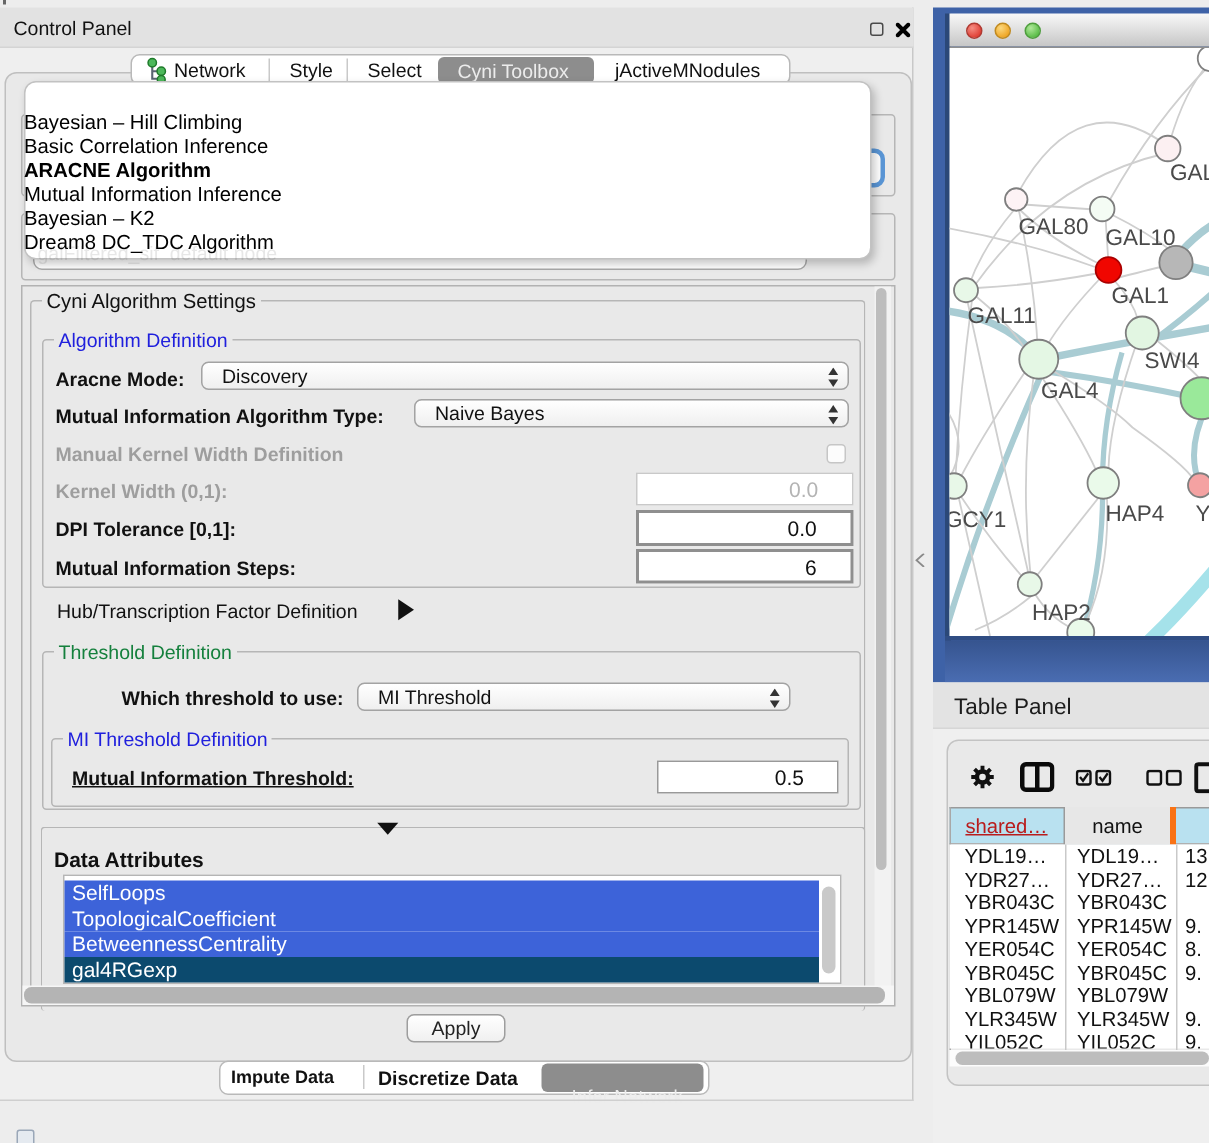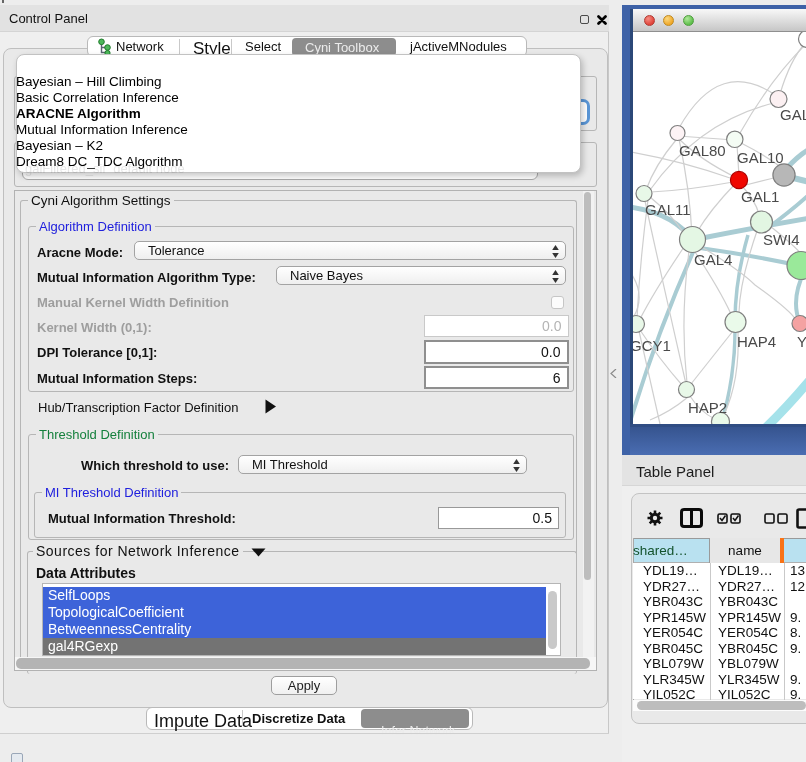--- a/index.html
+++ b/index.html
@@ -3,21 +3,21 @@
 <meta charset="utf-8">
 <style>
 * { margin:0; padding:0; box-sizing:border-box; -webkit-font-smoothing:antialiased; }
 html,body { width:806px; height:762px; font-family:"Liberation Sans", sans-serif; background:#ededed; overflow:hidden; }
 .abs { position:absolute; }
 #stage { position:relative; width:806px; height:536px; }
 .grpbox { position:absolute; border:1px solid #b6b6b6; border-radius:3px; }
 .grptitle { position:absolute; font-size:13px; background:#e9e9e9; padding:0 3px; line-height:13px; }
 .combo { position:absolute; border:1px solid #a3a3a3; border-radius:5px; background:linear-gradient(#ffffff,#efefef); }
 .combo .ctext { position:absolute; left:13px; top:0; bottom:0; display:flex; align-items:center; font-size:13px; color:#111; }
-.field { position:absolute; background:#fff; font-size:14px; color:#111; display:flex; align-items:center; justify-content:flex-end; padding-right:6px; }
+.field { position:absolute; background:#fff; font-size:14px; color:#111; display:flex; align-items:center; justify-content:flex-end; padding-right:22px; }
 .blbl { position:absolute; font-size:13px; font-weight:bold; color:#111; line-height:15px; }
 .c1 { position:absolute; left:10px; } .c2 { position:absolute; left:85px; } .c3 { position:absolute; left:157px; }
 </style>
 </head>
 <body>
 <div id="stage">
 <div class="abs" style="left:2px;top:0;width:2px;height:3px;background:#666;"></div>
 
 <div class="abs" style="left:0;top:5px;width:609px;height:729px;background:#efefef;border-right:1px solid #c8c8c8;"></div>
 
@@ -32,21 +32,21 @@
 
 <div class="abs" style="left:87px;top:36px;width:440px;height:21px;background:#fff;border:1px solid #b9b9b9;border-radius:6px;"></div>
 <svg class="abs" style="left:98px;top:38px;" width="14" height="16" viewBox="0 0 14 16">
       <path d="M3.5 5 V14.5 H9 M3.5 9.5 H8" stroke="#5a6472" stroke-width="1.4" fill="none"></path>
       <circle cx="3.5" cy="3.8" r="2.8" fill="#4cb85a" stroke="#1e7a2a" stroke-width="1"></circle>
       <circle cx="9.5" cy="9.5" r="2.8" fill="#4cb85a" stroke="#1e7a2a" stroke-width="1"></circle>
       <circle cx="9.5" cy="15" r="2.6" fill="#4cb85a" stroke="#1e7a2a" stroke-width="1"></circle>
     </svg>
 <div class="abs" style="left:116px;top:39px;font-size:13px;color:#111;">Network</div>
 <div class="abs" style="left:179px;top:39px;width:1px;height:15px;background:#c9c9c9;"></div>
-<div class="abs" style="left:193px;top:39px;font-size:17px;color:#111;">Style</div>
+<div class="abs" style="left:193px;top:39px;font-size:13px;color:#111;">Style</div>
 <div class="abs" style="left:231px;top:39px;width:1px;height:15px;background:#c9c9c9;"></div>
 <div class="abs" style="left:245px;top:39px;font-size:13px;color:#111;">Select</div>
 <div class="abs" style="left:292px;top:38px;width:104px;height:18px;background:#8d8d8d;border-radius:4px;"></div>
 <div class="abs" style="left:305px;top:40px;font-size:13px;color:#ececec;">Cyni Toolbox</div>
 <div class="abs" style="left:410px;top:39px;font-size:13px;color:#111;">jActiveMNodules</div>
 
 <div class="grpbox" style="left:14px;top:76px;width:583px;height:55px;"></div>
 <div class="abs" style="left:22px;top:99px;width:568px;height:26px;border:3px solid #5a96d6;border-radius:7px;background:#fff;"></div>
 <div class="grpbox" style="left:14px;top:142px;width:583px;height:45px;"></div>
 <div class="abs" style="left:22px;top:152px;width:516px;height:28px;border:1px solid #a9a9a9;border-radius:6px;background:#fff;"></div>
@@ -54,21 +54,21 @@
 <div class="abs" style="left:14px;top:190px;width:583px;height:481px;background:#e9e9e9;border:1px solid #b2b2b2;"></div>
 
 <div class="grpbox" style="left:20px;top:200px;width:557px;height:470px;border-bottom:none;"></div>
 <div class="grptitle" style="left:28px;top:194px;color:#111;font-size:13.5px;">Cyni Algorithm Settings</div>
 
 <div class="grpbox" style="left:28px;top:226px;width:546px;height:166px;"></div>
 <div class="grptitle" style="left:36px;top:220px;color:#2020dd;">Algorithm Definition</div>
 
 <div class="blbl" style="left:37px;top:245px;">Aracne Mode:</div>
 <div class="combo" style="left:134px;top:241px;width:431.5px;height:19px;">
-      <div class="ctext">Tolerance</div>
+      <div class="ctext">Discovery</div>
  <svg class="abs" style="right:6px;top:3px;" width="7" height="13" viewBox="0 0 7 13">
         <path d="M3.5 0 L6.8 5 L0.2 5 Z" fill="#333"></path>
         <path d="M3.5 13 L6.8 8 L0.2 8 Z" fill="#333"></path>
       </svg>
     </div>
 
 <div class="blbl" style="left:37px;top:270px;">Mutual Information Algorithm Type:</div>
 <div class="combo" style="left:276px;top:266px;width:290px;height:19px;">
       <div class="ctext">Naive Bayes</div>
  <svg class="abs" style="right:6px;top:3px;" width="7" height="13" viewBox="0 0 7 13">
@@ -101,46 +101,45 @@
 <div class="combo" style="left:238px;top:455px;width:289px;height:19px;">
       <div class="ctext">MI Threshold</div>
  <svg class="abs" style="right:6px;top:3px;" width="7" height="13" viewBox="0 0 7 13">
         <path d="M3.5 0 L6.8 5 L0.2 5 Z" fill="#333"></path>
         <path d="M3.5 13 L6.8 8 L0.2 8 Z" fill="#333"></path>
       </svg>
     </div>
 
 <div class="grpbox" style="left:34px;top:492px;width:532px;height:46px;"></div>
 <div class="grptitle" style="left:42px;top:486px;color:#2020dd;">MI Threshold Definition</div>
-<div class="blbl" style="left:48px;top:511px;">Mutual Information Threshold:</div>
+<div class="blbl" style="left:48px;top:511px;text-decoration:underline;">Mutual Information Threshold:</div>
 <div class="field" style="left:438px;top:507px;width:121px;height:22px;border:1px solid #999;">0.5</div>
 
 <div class="grpbox" style="left:27px;top:551px;width:550px;height:123px;border-bottom:none;"></div>
-<div class="grptitle" style="left:33px;top:545px;color:#111;font-size:14px;letter-spacing:0.5px;">Sources for Network Inference</div>
 <svg class="abs" style="left:251px;top:547.5px;" width="15" height="9" viewBox="0 0 15 9">
       <path d="M0.5 0.5 L14.5 0.5 L7.5 8.5 Z" fill="#111"></path>
     </svg>
 <div class="blbl" style="left:36px;top:566px;font-size:14px;">Data Attributes</div>
 
 <div class="abs" style="left:42px;top:583px;width:519px;height:73px;background:#fff;border:1px solid #b5b5b5;"></div>
 <div class="abs" style="left:42.5px;top:587px;width:503.5px;height:17px;background:#3d63d9;color:#fff;font-size:14px;line-height:17px;padding-left:5.5px;">SelfLoops</div>
 <div class="abs" style="left:42.5px;top:604px;width:503.5px;height:17px;background:#3d63d9;color:#fff;font-size:14px;line-height:17px;padding-left:5.5px;">TopologicalCoefficient</div>
 <div class="abs" style="left:42.5px;top:621px;width:503.5px;height:17px;background:#3d63d9;color:#fff;font-size:14px;line-height:17px;padding-left:5.5px;">BetweennessCentrality</div>
-<div class="abs" style="left:42.5px;top:638px;width:503.5px;height:17px;background:#737373;color:#fff;font-size:14px;line-height:17px;padding-left:5.5px;">gal4RGexp</div>
+<div class="abs" style="left:42.5px;top:638px;width:503.5px;height:17px;background:#0c4a6e;color:#fff;font-size:14px;line-height:17px;padding-left:5.5px;">gal4RGexp</div>
 <div class="abs" style="left:548px;top:591px;width:9px;height:58px;background:#c9c9c9;border-radius:5px;"></div>
 
 <div class="abs" style="left:583px;top:191px;width:11px;height:479px;background:#f2f2f2;"></div>
 <div class="abs" style="left:584px;top:192px;width:7px;height:388px;background:#bdbdbd;border-radius:4px;"></div>
 <div class="abs" style="left:15px;top:657px;width:581px;height:13px;background:#f6f6f6;"></div>
 <div class="abs" style="left:16px;top:658px;width:574px;height:11px;background:#b4b4b4;border-radius:5px;"></div>
 
 <div class="abs" style="left:271px;top:676px;width:66px;height:19px;background:linear-gradient(#ffffff,#f0f0f0);border:1px solid #9e9e9e;border-radius:5px;text-align:center;font-size:13px;line-height:17px;color:#222;">Apply</div>
 
 <div class="abs" style="left:146px;top:707px;width:327px;height:23px;background:#fff;border:1px solid #b9b9b9;border-radius:6px;"></div>
-<div class="abs" style="left:154px;top:711px;font-size:18px;color:#111;font-weight:normal;">Impute Data</div>
+<div class="abs" style="left:154px;top:711px;font-size:12px;color:#111;font-weight:bold;">Impute Data</div>
 <div class="abs" style="left:242px;top:710px;width:1px;height:16px;background:#c9c9c9;"></div>
 <div class="abs" style="left:252px;top:711px;font-size:13px;color:#111;font-weight:bold;">Discretize Data</div>
 <div class="abs" style="left:361px;top:709px;width:108px;height:19px;background:#8d8d8d;border-radius:4px;"></div>
 <div class="abs" style="left:381px;top:712px;font-size:12.5px;color:#ececec;margin-top:12px;">Infer Network</div>
 <div class="abs" style="left:0;top:733px;width:609px;height:1px;background:#cfcfcf;"></div>
 
 <div class="abs" style="left:15.5px;top:54px;width:565px;height:118.5px;background:#fff;border:1px solid #c2c2c2;border-radius:8px;box-shadow:2px 3px 6px rgba(0,0,0,0.22);"></div>
 <div class="abs" style="left:16px;top:74px;font-size:13.5px;color:#000;line-height:16px;">Bayesian – Hill Climbing<br>Basic Correlation Inference<br><b>ARACNE Algorithm</b><br>Mutual Information Inference<br>Bayesian – K2<br>Dream8 DC_TDC Algorithm</div>
 
 <div class="abs" style="left:25px;top:161px;font-size:13px;color:rgba(70,70,70,0.13);">galFiltered_sif &nbsp;default node</div>
@@ -269,21 +268,21 @@
       <rect x="14" y="1" width="9" height="9" rx="1.5" fill="none" stroke="#111" stroke-width="1.6"></rect>
     </svg>
 <svg class="abs" style="left:796px;top:508px;" width="10" height="21" viewBox="0 0 10 21">
       <path d="M1.5 3 Q1.5 1.5 3 1.5 L8 1.5 L10 1.5 M1.5 3 L1.5 18 Q1.5 19.5 3 19.5 L10 19.5" fill="none" stroke="#111" stroke-width="2.6"></path>
     </svg>
 
 <div class="abs" style="left:633px;top:538px;width:173px;height:25px;background:#b9e1f0;border-top:1px solid #9a9a9a;border-bottom:1px solid #b0b0b0;"></div>
 <div class="abs" style="left:633px;top:538px;width:1px;height:162px;background:#a8a8a8;"></div>
 <div class="abs" style="left:710px;top:538px;width:74px;height:25px;background:#e7e7e7;"></div>
 <div class="abs" style="left:633px;top:538px;width:173px;height:25px;display:flex;">
-<div style="width:77px;text-align:left;font-size:13.5px;line-height:25px;color:#14532d;border-right:1px solid #9a9a9a;">shared…</div>
+<div style="width:77px;text-align:center;font-size:13.5px;line-height:25px;color:#b91c1c;border-right:1px solid #9a9a9a;text-decoration:underline;">shared…</div>
 <div style="width:74px;text-align:center;font-size:13.5px;line-height:25px;color:#111;border-right:4px solid #f97316;">name</div>
 <div style="flex:1;"></div>
     </div>
 <div class="abs" style="left:633px;top:563px;width:173px;height:136px;background:#fff;font-size:13.5px;color:#111;overflow:hidden;">
 <div style="position:relative;height:15.5px;">
         <span class="c1">YDL19…</span>
         <span class="c2">YDL19…</span>
         <span class="c3">13</span>
       </div>
 <div style="position:relative;height:15.5px;">

